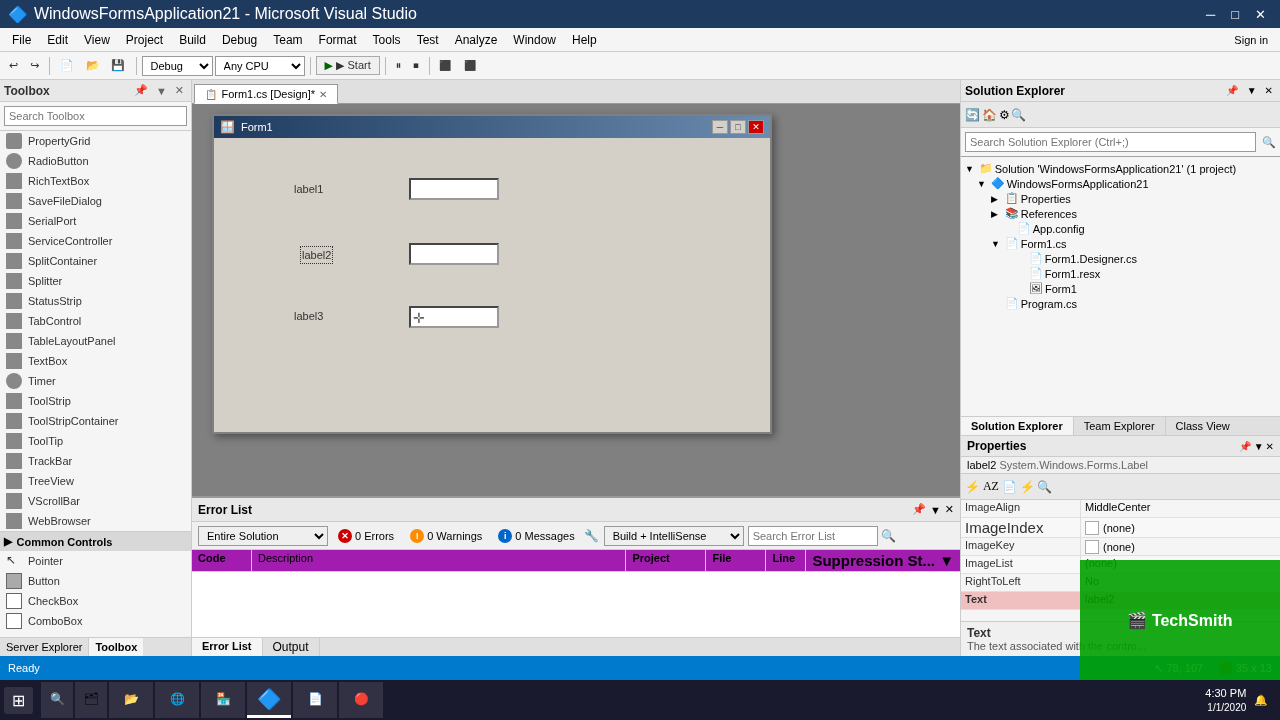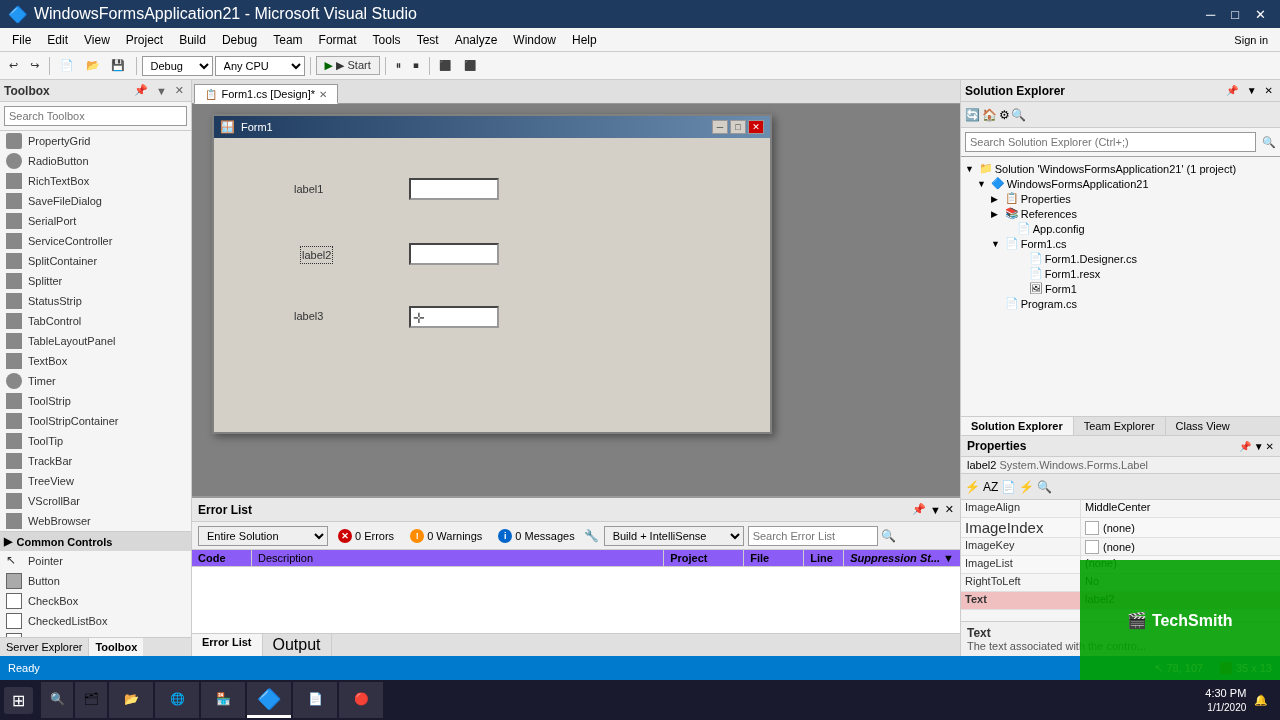--- a/index.html
+++ b/index.html
@@ -269,24 +269,20 @@
       <div class="toolbox-item">
           <span class="toolbox-item-icon" style="background:#aaa; border:1px solid #666;"></span>
           <span>Button</span>
         </div>
       <div class="toolbox-item">
           <span class="toolbox-item-icon" style="background:white; border:1px solid #666;"></span>
           <span>CheckBox</span>
         </div>
       <div class="toolbox-item">
           <span class="toolbox-item-icon" style="background:white; border:1px solid #666;"></span>
-          <span>CheckedListBox</span>
-        </div>
-      <div class="toolbox-item">
-          <span class="toolbox-item-icon" style="background:white; border:1px solid #666;"></span>
           <span>ComboBox</span>
         </div>
 
     </div>
 
     <div style="display:flex; border-top:1px solid #ccc; background:#e0e0e0; font-size:11px;">
       <span style="padding:3px 6px; cursor:pointer; border-right:1px solid #ccc;">Server Explorer</span>
       <span style="padding:3px 6px; cursor:pointer; background:#f5f5f5; font-weight:bold;">Toolbox</span>
     </div>
   </div>
@@ -368,32 +364,32 @@
             <span class="error-icon info">i</span>
             <span>0 Messages</span>
           </div>
           <span style="font-size:12px;">🔧</span>
           <select style="height:20px;font-size:11px;border:1px solid #999;padding:0 4px;width:140px;">
             <option>Build + IntelliSense</option>
           </select>
           <input type="text" style="height: 20px; font-size: 11px; border: 1px solid rgb(153, 153, 153); padding: 0px 4px; width: 130px;" placeholder="Search Error List">
           <span>🔍</span>
         </div>
-        <div style="display:flex; border-bottom:1px solid #ccc; background:#8b5cf6;">
+        <div style="display:flex; border-bottom:1px solid #ccc; background:#a21caf;">
           <div style="padding:2px 6px;font-size:11px;border-right:1px solid #ccc;font-weight:bold;min-width:60px;cursor:pointer;">Code</div>
           <div style="padding:2px 6px;font-size:11px;border-right:1px solid #ccc;font-weight:normal;flex:1;cursor:pointer;">Description</div>
           <div style="padding:2px 6px;font-size:11px;border-right:1px solid #ccc;font-weight:bold;min-width:80px;cursor:pointer;">Project</div>
           <div style="padding:2px 6px;font-size:11px;border-right:1px solid #ccc;font-weight:bold;min-width:60px;cursor:pointer;">File</div>
           <div style="padding:2px 6px;font-size:11px;border-right:1px solid #ccc;font-weight:bold;min-width:40px;cursor:pointer;">Line</div>
-          <div style="padding:2px 6px;font-size:11px;font-weight:bold;min-width:100px;cursor:pointer;font-style:italic;">Suppression St... <span>▼</span></div>
+          <div style="padding:2px 6px;font-size:15px;font-weight:bold;min-width:100px;cursor:pointer;">Suppression St... <span>▼</span></div>
         </div>
         <div style="flex:1; background:white;"></div>
         <div style="display:flex; background:#e0e0e0; border-top:1px solid #ccc;">
           <span style="padding:2px 10px; font-size:11px; cursor:pointer; border-right:1px solid #ccc; background:#f5f5f5; font-weight:bold;">Error List</span>
-          <span style="padding:2px 10px; font-size:16px; cursor:pointer; border-right:1px solid #ccc;">Output</span>
+          <span style="padding:2px 10px; font-size:12px; cursor:pointer; border-right:1px solid #ccc;">Output</span>
         </div>
       </div>
     </div>
   </div>
 
   <div class="right-panel">
 
     <div style="flex:1; display:flex; flex-direction:column; border-bottom:1px solid #ccc;">
       <div style="display:flex; align-items:center; justify-content:space-between; background:#e8e8e8; border-bottom:1px solid #ccc; padding:2px 4px; height:22px;">
         <span style="font-size:12px; font-weight:bold;">Solution Explorer</span>
@@ -491,21 +487,21 @@
           <button style="background:none;border:none;cursor:pointer;font-size:10px;">▼</button>
           <button style="background:none;border:none;cursor:pointer;font-size:10px;">✕</button>
         </div>
       </div>
       <div style="padding:2px 6px; font-size:11px; border-bottom:1px solid #ccc; background:#f0f0f0;">
         <span>label2</span>
         <span style="color:#666;"> System.Windows.Forms.Label</span>
       </div>
       <div style="display:flex; align-items:center; background:#e8e8e8; padding:2px 4px; gap:3px; height:26px; border-bottom:1px solid #ccc;">
         <button style="background:none;border:none;cursor:pointer;font-size:12px;">⚡</button>
-        <button style="background:none;border:none;cursor:pointer;font-size:12px;">AZ</button>
+        <button style="background:none;border:none;cursor:pointer;font-size:12px;font-family:Liberation Serif, serif;">AZ</button>
         <button style="background:none;border:none;cursor:pointer;font-size:12px;">📄</button>
         <button style="background:none;border:none;cursor:pointer;font-size:12px;">⚡</button>
         <button style="background:none;border:none;cursor:pointer;font-size:12px;">🔍</button>
       </div>
       <div style="flex:1; overflow-y:auto;">
         <div style="display:flex; border-bottom:1px solid #e0e0e0; min-height:18px;">
           <div style="width:120px; padding:1px 4px; font-size:11px; color:#333; flex-shrink:0; border-right:1px solid #ddd;">ImageAlign</div>
           <div style="flex:1; padding:1px 4px; font-size:11px;">MiddleCenter</div>
         </div>
         <div style="display:flex; border-bottom:1px solid #e0e0e0; min-height:18px; background:#f8f8f8;">

